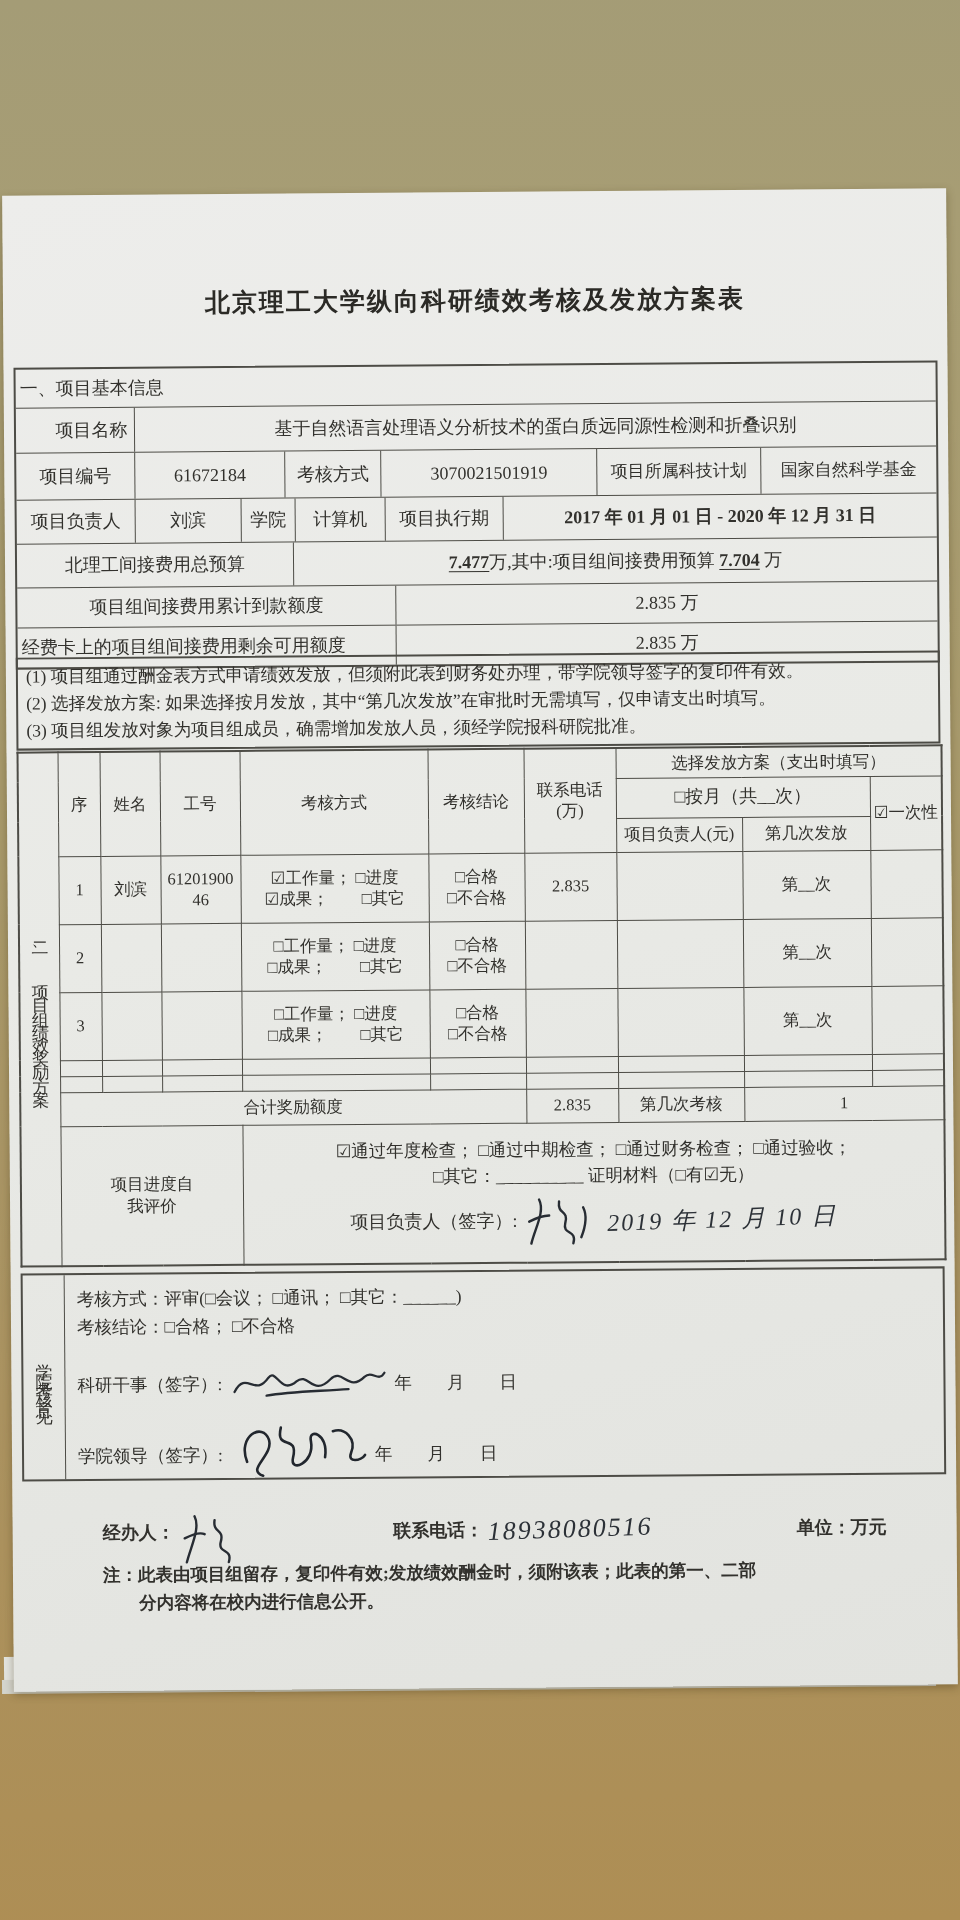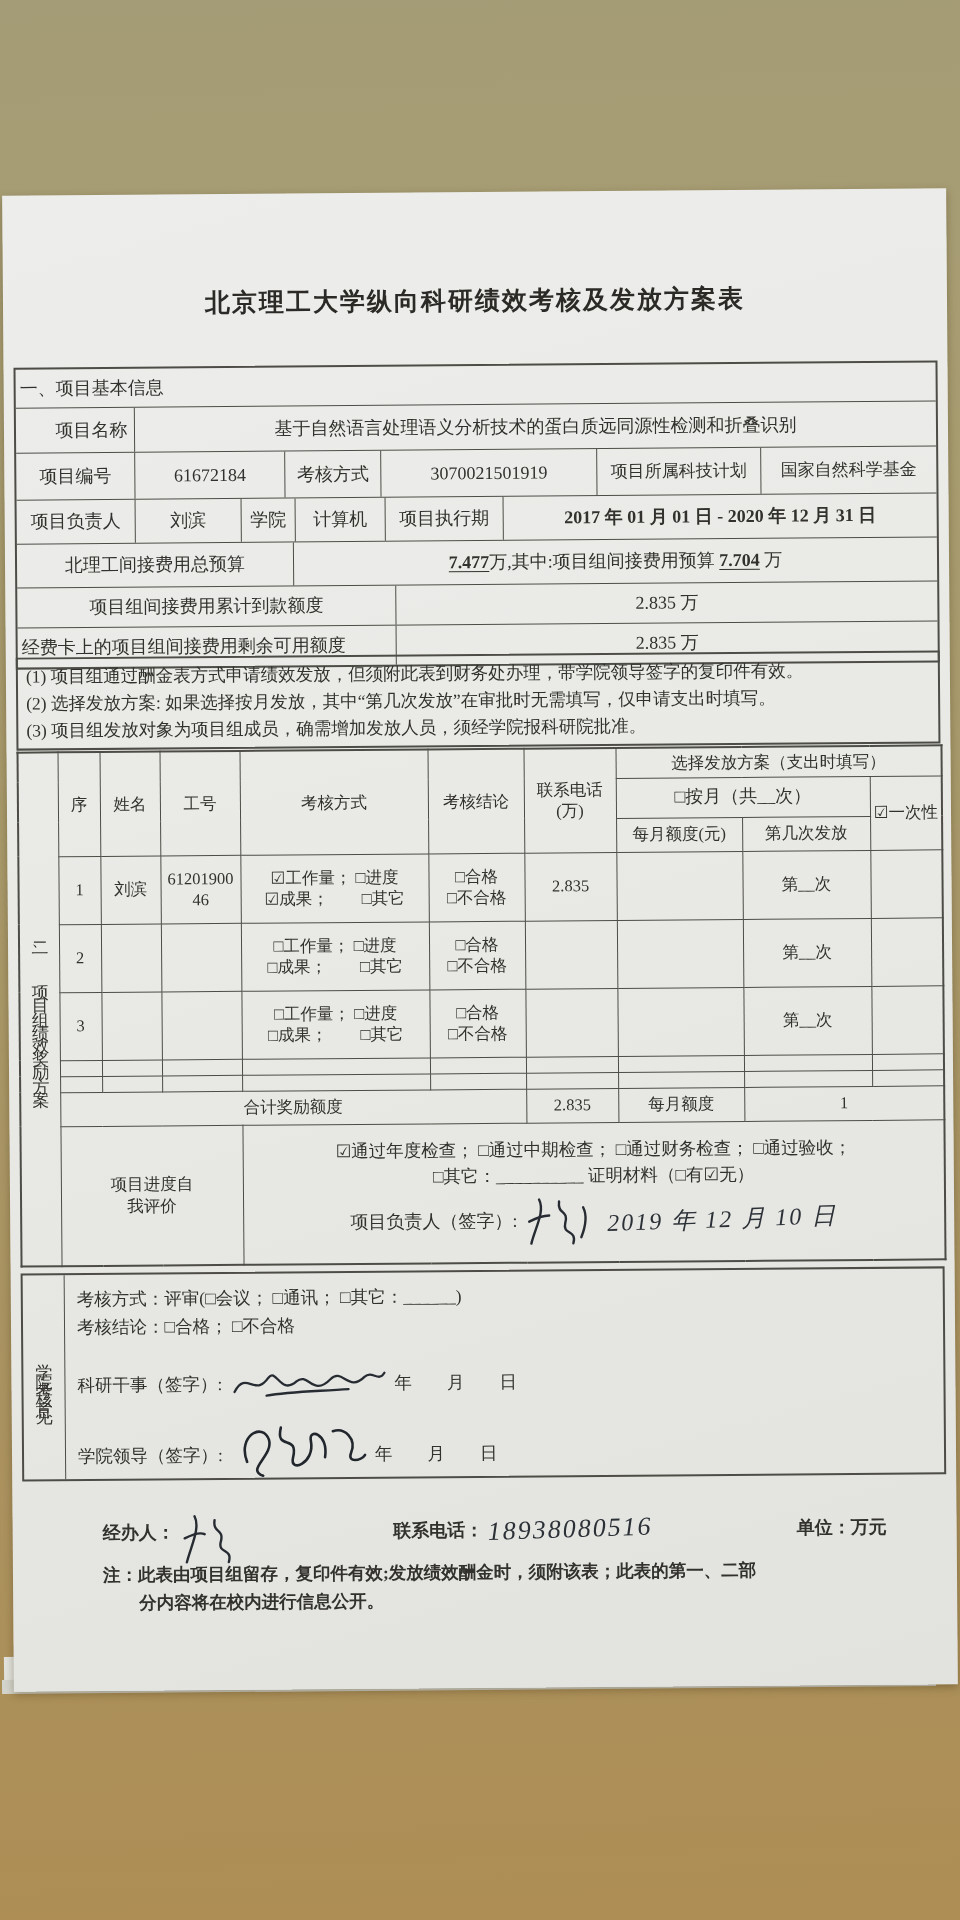--- a/index.html
+++ b/index.html
@@ -156,21 +156,21 @@
       <td rowspan="3">考核结论</td>
       <td rowspan="3" class="pre">联系电话
 (万)</td>
       <td colspan="3">选择发放方案（支出时填写）</td>
     </tr>
     <tr style="height:40px;">
       <td colspan="2" style="font-size:18px;">□按月（共__次）</td>
       <td rowspan="2">☑一次性</td>
     </tr>
     <tr style="height:34px;">
-      <td>每月额度(元)</td>
+      <td>项目负责人(元)</td>
       <td>第几次发放</td>
     </tr>
 
     <tr style="height:68px;">
       <td>1</td>
       <td>刘滨</td>
       <td class="idcell num">6120190046</td>
       <td class="pre methodcell">☑工作量； □进度
 ☑成果；　　□其它</td>
       <td class="pre resultcell">□合格
@@ -226,21 +226,21 @@
             <td></td>
             <td></td>
             <td></td>
             <td></td>
             <td></td>
     </tr>
 
     <tr style="height:34px;">
       <td colspan="5">合计奖励额度</td>
       <td class="num">2.835</td>
-      <td>每月额度</td>
+      <td>第几次考核</td>
       <td colspan="2" class="num">1</td>
     </tr>
 
     <tr style="height:140px;">
       <td colspan="3" class="pre">项目进度自
 我评价</td>
       <td colspan="6" class="selfeval">
         <div class="ln">☑通过年度检查； □通过中期检查； □通过财务检查； □通过验收；</div>
         <div class="ln">□其它：__________ 证明材料（□有☑无）</div>
         <div class="signline">

